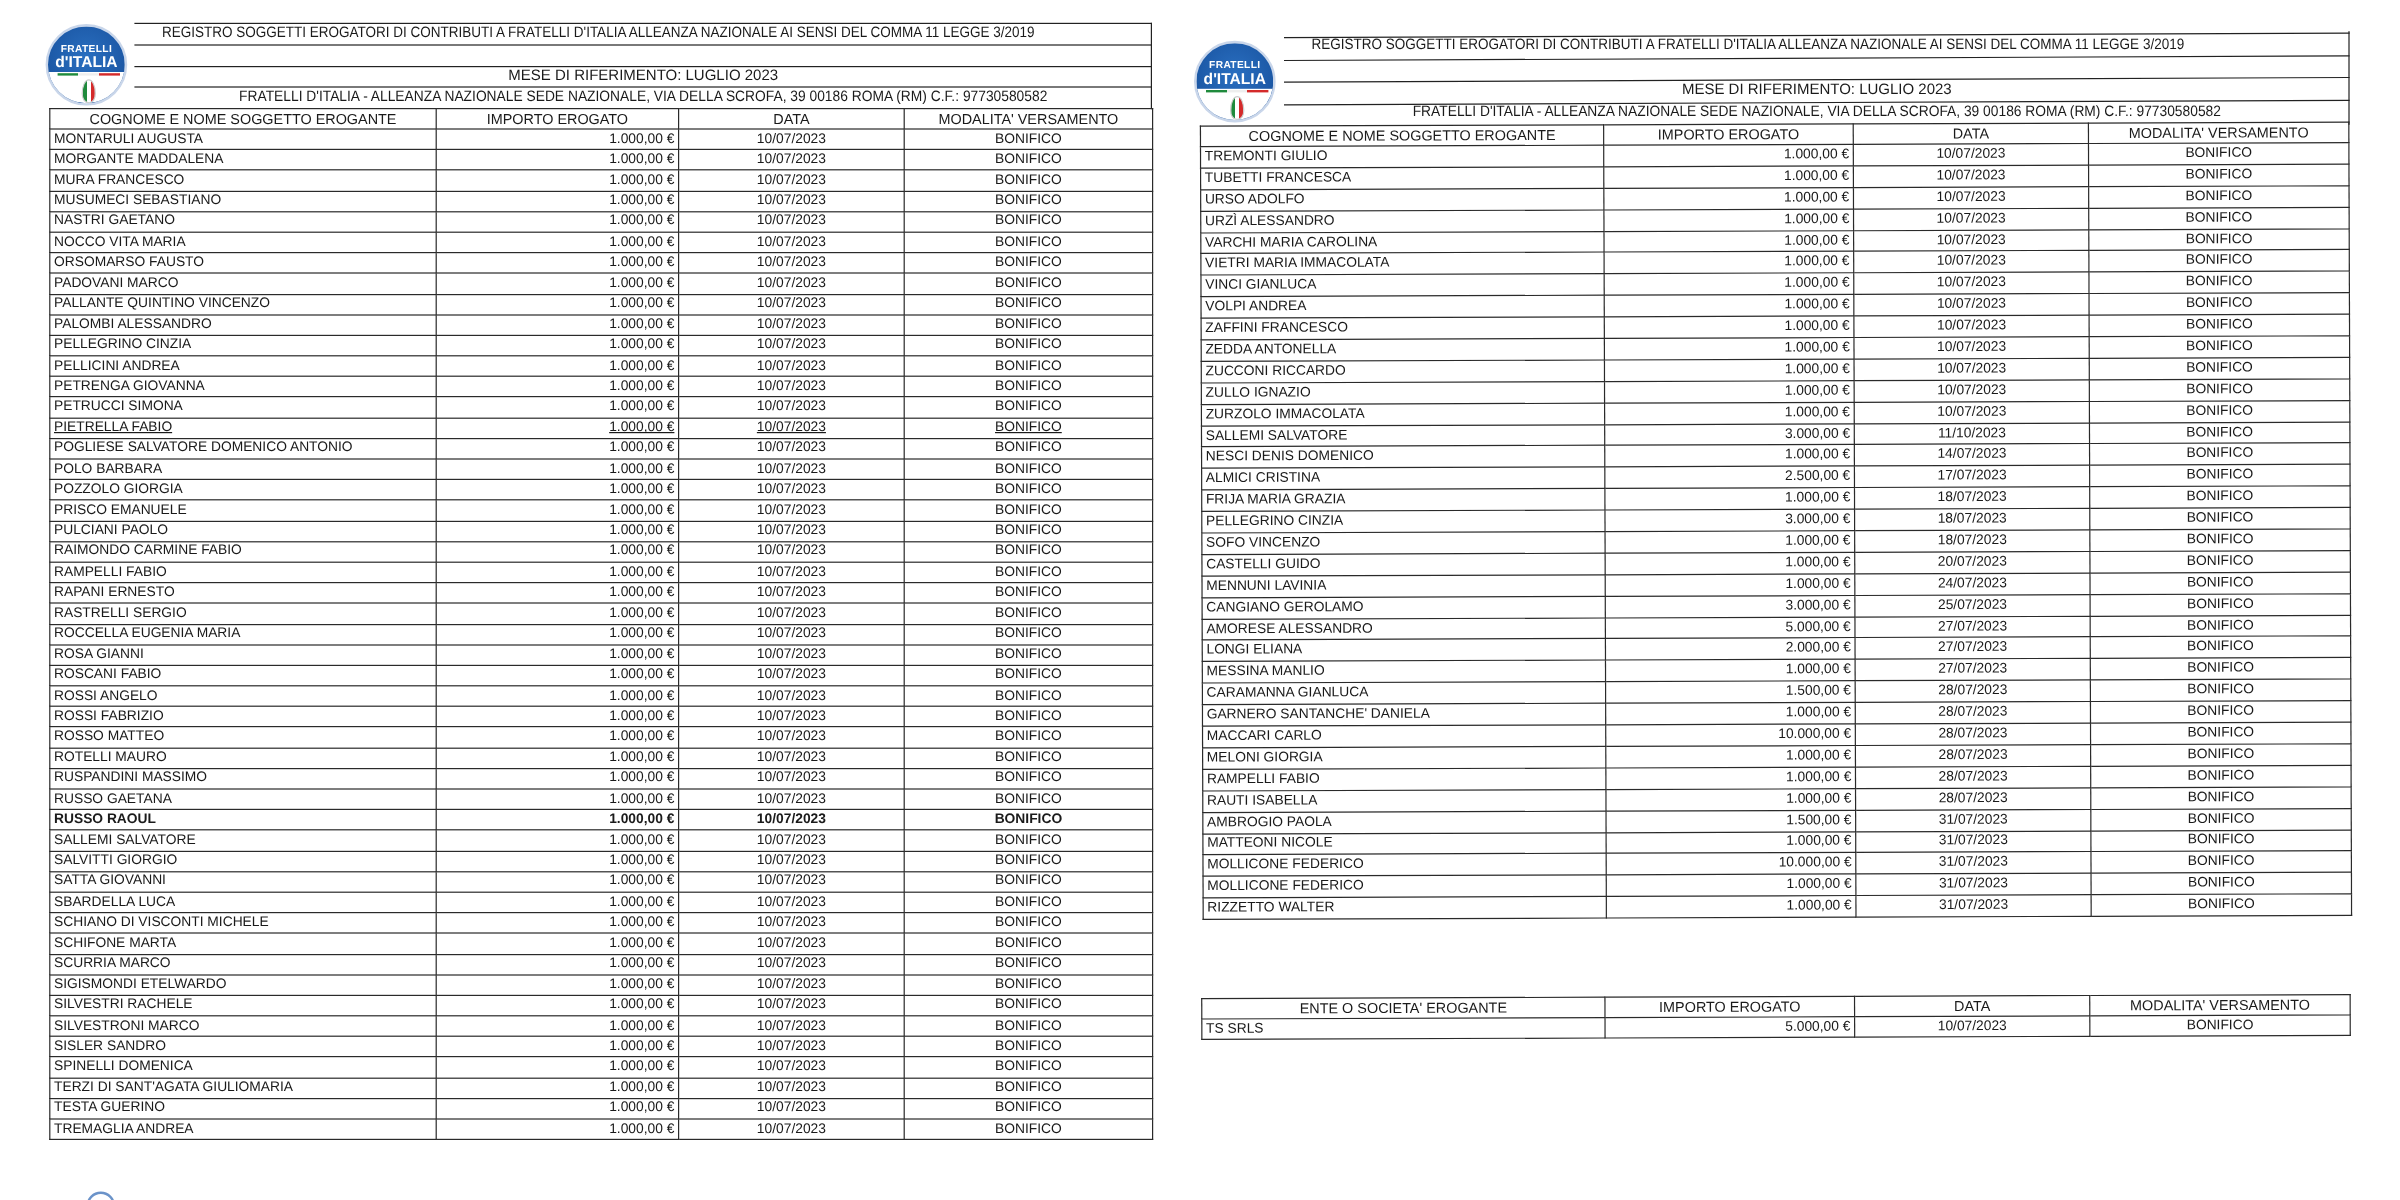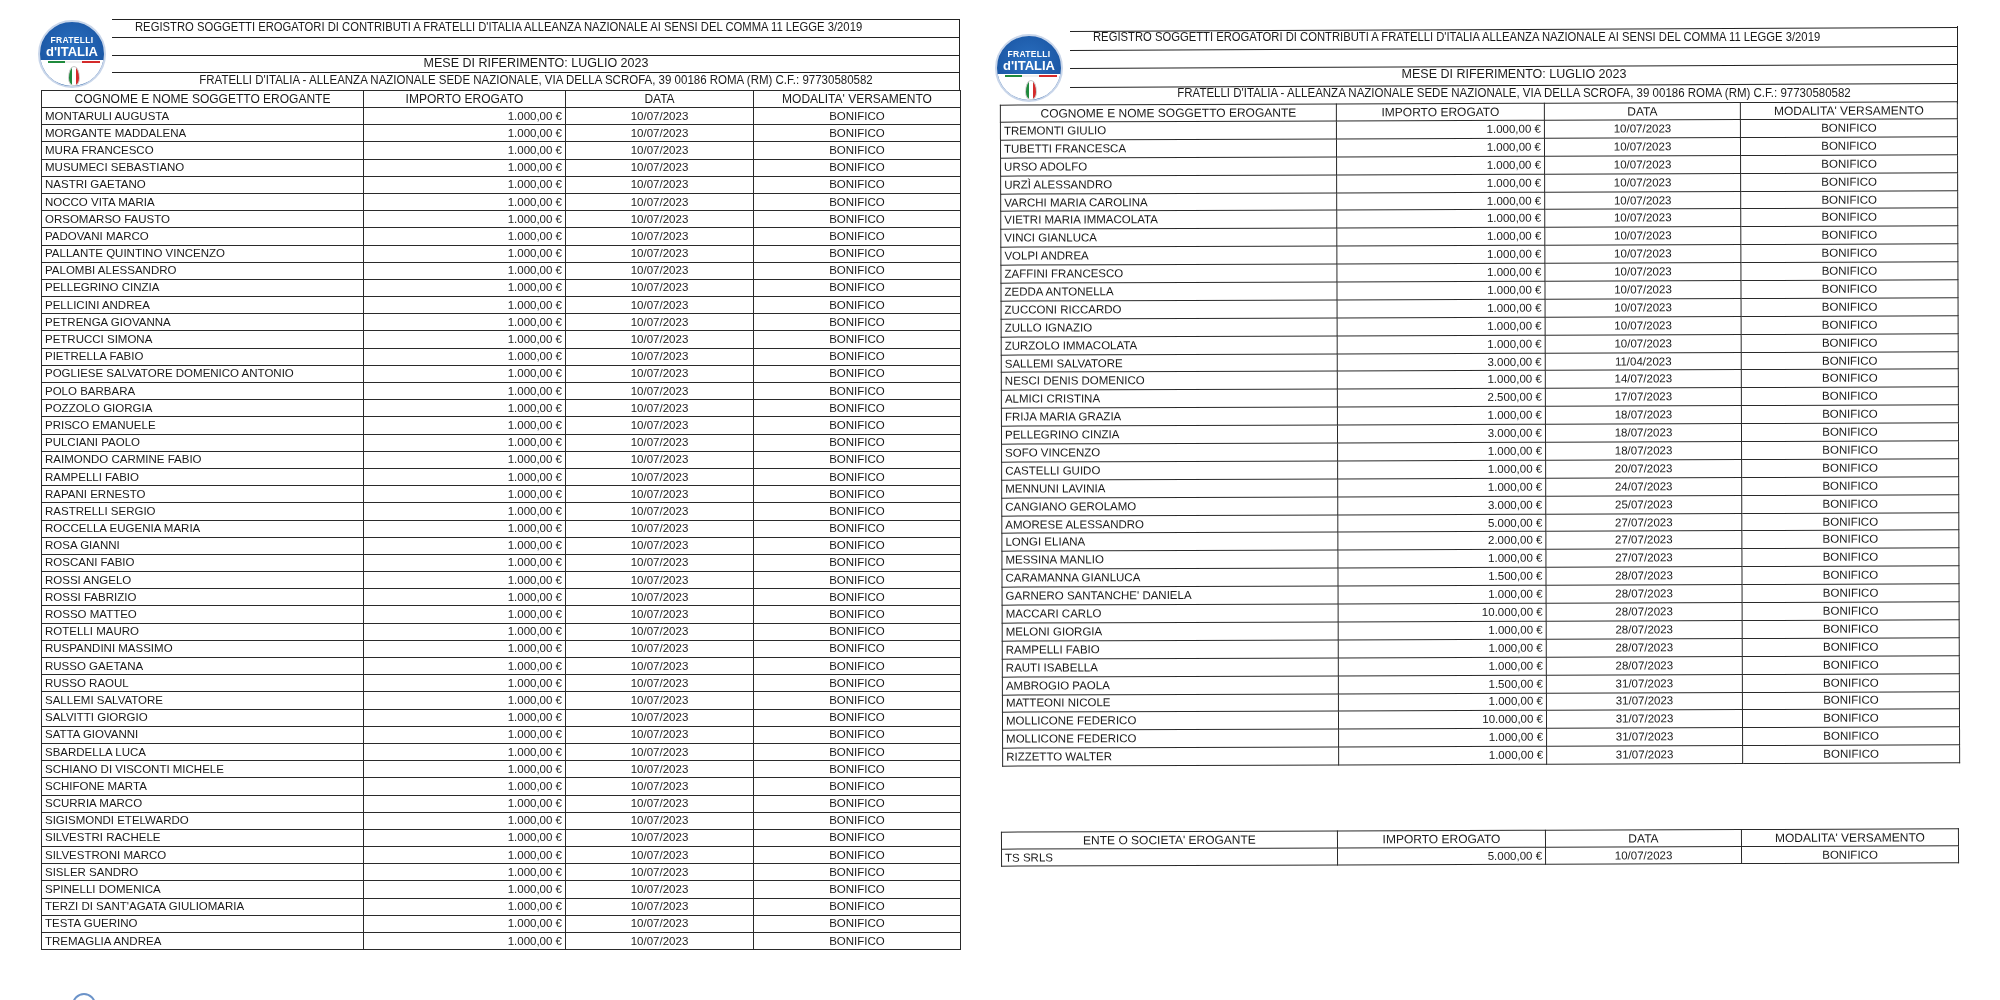--- a/index.html
+++ b/index.html
@@ -146,21 +146,21 @@
           <td class="amt">1.000,00 €</td>
           <td class="date">10/07/2023</td>
           <td class="mode">BONIFICO</td>
         </tr>
         <tr style="height: 17.2px;">
           <td class="name">PETRUCCI SIMONA</td>
           <td class="amt">1.000,00 €</td>
           <td class="date">10/07/2023</td>
           <td class="mode">BONIFICO</td>
         </tr>
-        <tr style="height: 17.2px;">
+        <tr style="height: 17.2px; text-decoration: underline;">
           <td class="name">PIETRELLA FABIO</td>
           <td class="amt">1.000,00 €</td>
           <td class="date">10/07/2023</td>
           <td class="mode">BONIFICO</td>
         </tr>
         <tr style="height: 17.2px;">
           <td class="name">POGLIESE SALVATORE DOMENICO ANTONIO</td>
           <td class="amt">1.000,00 €</td>
           <td class="date">10/07/2023</td>
           <td class="mode">BONIFICO</td>
@@ -260,21 +260,21 @@
           <td class="amt">1.000,00 €</td>
           <td class="date">10/07/2023</td>
           <td class="mode">BONIFICO</td>
         </tr>
         <tr style="height: 17.2px;">
           <td class="name">RUSSO GAETANA</td>
           <td class="amt">1.000,00 €</td>
           <td class="date">10/07/2023</td>
           <td class="mode">BONIFICO</td>
         </tr>
-        <tr style="height: 17.2px;">
+        <tr style="height: 17.2px; font-weight: bold;">
           <td class="name">RUSSO RAOUL</td>
           <td class="amt">1.000,00 €</td>
           <td class="date">10/07/2023</td>
           <td class="mode">BONIFICO</td>
         </tr>
         <tr style="height: 17.2px;">
           <td class="name">SALLEMI SALVATORE</td>
           <td class="amt">1.000,00 €</td>
           <td class="date">10/07/2023</td>
           <td class="mode">BONIFICO</td>
@@ -475,21 +475,21 @@
         </tr>
         <tr style="height: 17.9px;">
           <td class="name">ZURZOLO IMMACOLATA</td>
           <td class="amt">1.000,00 €</td>
           <td class="date">10/07/2023</td>
           <td class="mode">BONIFICO</td>
         </tr>
         <tr style="height: 17.9px;">
           <td class="name">SALLEMI SALVATORE</td>
           <td class="amt">3.000,00 €</td>
-          <td class="date">11/04/2023</td>
+          <td class="date">11/10/2023</td>
           <td class="mode">BONIFICO</td>
         </tr>
         <tr style="height: 17.9px;">
           <td class="name">NESCI DENIS DOMENICO</td>
           <td class="amt">1.000,00 €</td>
           <td class="date">14/07/2023</td>
           <td class="mode">BONIFICO</td>
         </tr>
         <tr style="height: 17.9px;">
           <td class="name">ALMICI CRISTINA</td>

